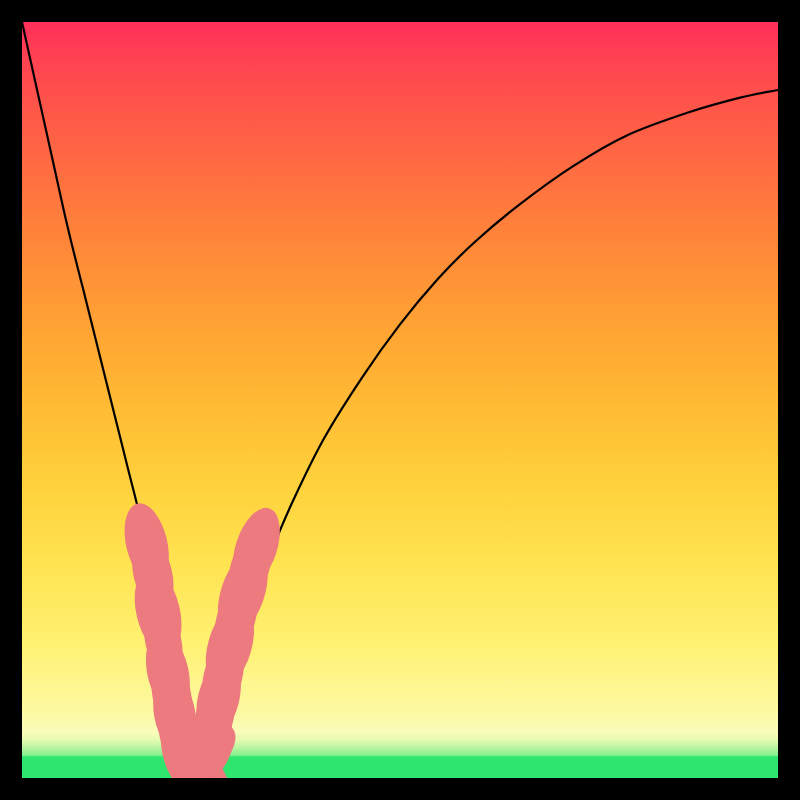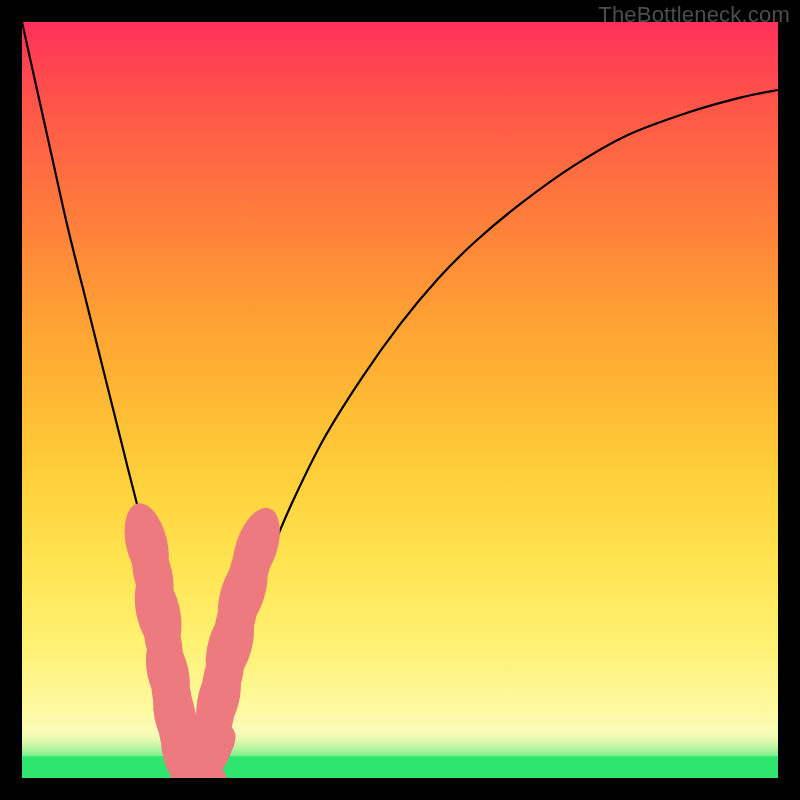--- a/index.html
+++ b/index.html
@@ -100,14 +100,13 @@
           <ellipse cx="196.6" cy="676.6" rx="41.1" ry="20.6" transform="rotate(-76.0 196.6 676.6)" class="bead"></ellipse>
           <ellipse cx="201.1" cy="653.9" rx="38.6" ry="19.3" transform="rotate(-76.0 201.1 653.9)" class="bead"></ellipse>
           <ellipse cx="207.9" cy="623.7" rx="43.7" ry="21.8" transform="rotate(-74.1 207.9 623.7)" class="bead"></ellipse>
           <ellipse cx="213.9" cy="597.2" rx="38.6" ry="19.3" transform="rotate(-74.1 213.9 597.2)" class="bead"></ellipse>
           <ellipse cx="220.8" cy="570.8" rx="43.7" ry="21.8" transform="rotate(-71.6 220.8 570.8)" class="bead"></ellipse>
           <ellipse cx="228.3" cy="544.3" rx="38.6" ry="19.3" transform="rotate(-71.6 228.3 544.3)" class="bead"></ellipse>
           <ellipse cx="234.4" cy="525.4" rx="41.1" ry="20.6" transform="rotate(-71.6 234.4 525.4)" class="bead"></ellipse>
         </g>
     </svg>
   </div>
-  <div class="watermark">TheBottleneck.com</div>
 </div>
 
 </body></html>

